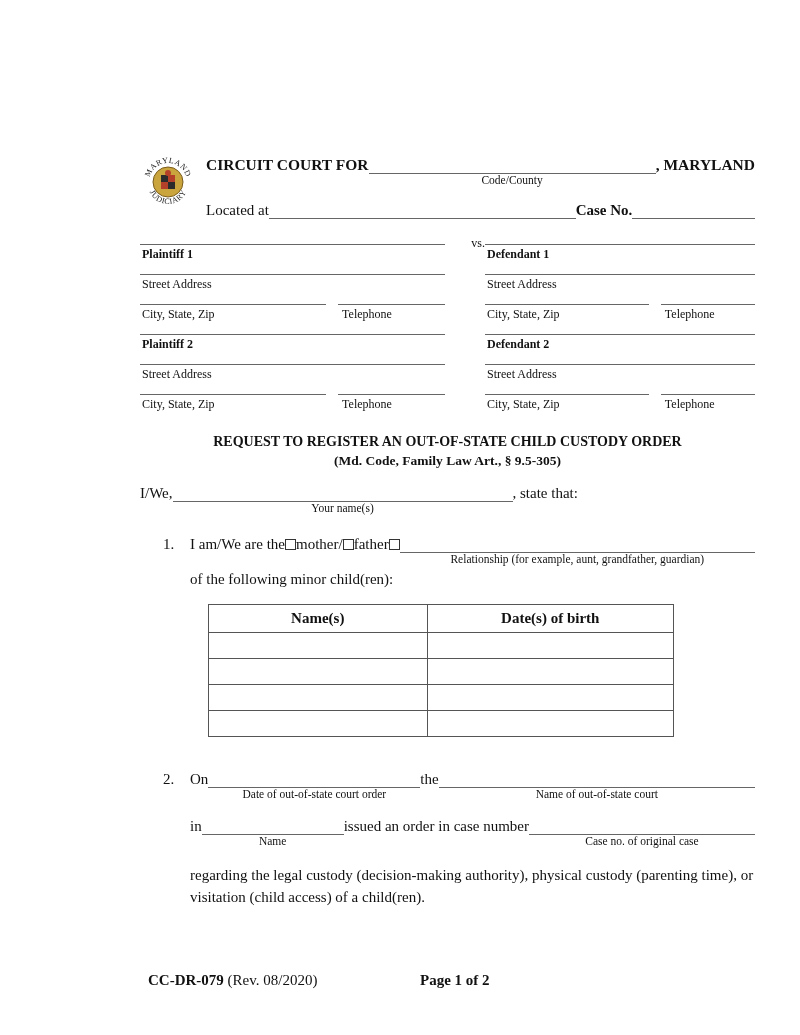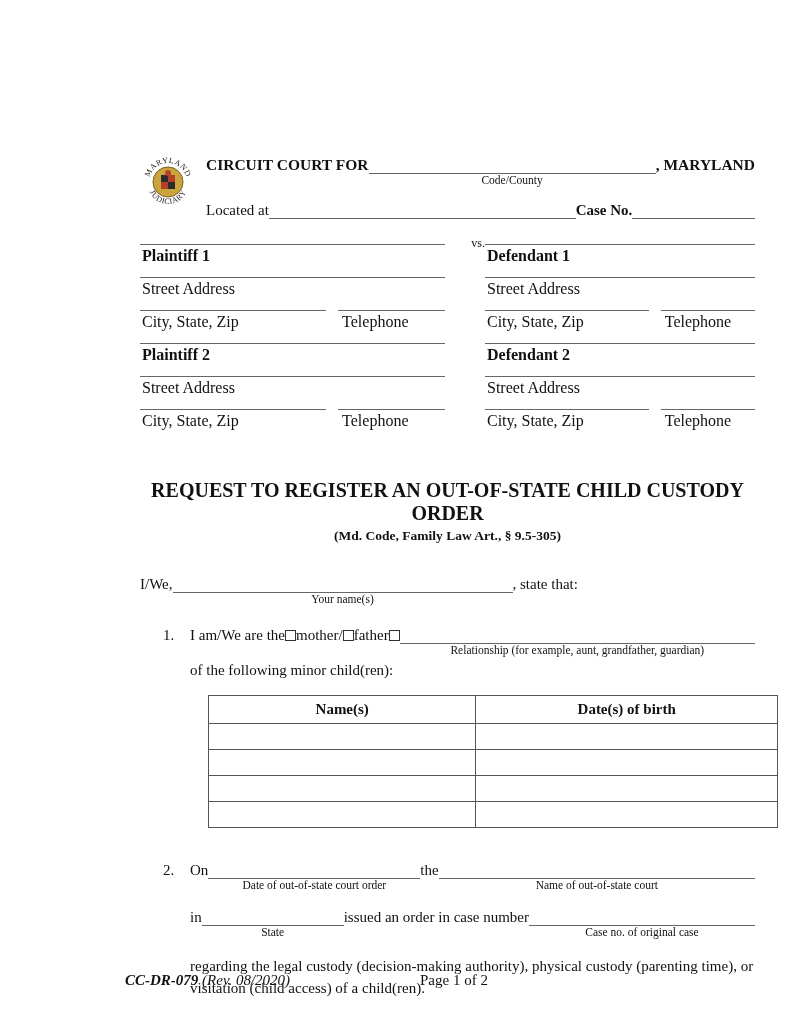--- a/index.html
+++ b/index.html
@@ -25,62 +25,62 @@
   .header { display:flex; gap:10px; }
   .header-right { flex:1; padding-top:10px; }
   .court-line { font-size:15.5px; margin-bottom:28px; }
   .court-line .fill { flex:1; }
   .located-line .fill-located { flex:2.5; }
   .located-line .fill-case { flex:1; }
 
   
   .parties { display:grid; grid-template-columns:305px 1fr 270px; margin-top:24px; }
   .vs { text-align:right; font-size:12px; margin-top:-8px; }
-  .party { font-size:16px; margin-bottom:12px; }
+  .party { font-size:12px; margin-bottom:12px; }
   .pline { height:0; border-bottom:1px solid #666; }
   .plabel { padding:2px 0 0 2px; margin-bottom:12px; white-space:nowrap; }
   .pduo { display:flex; gap:12px; }
   .pduo .cityc { flex:1.75; } .pduo .phonec { flex:1; }
   .pduo-labels { display:flex; gap:4px; }
   .pduo-labels .cityc { flex:1.75; padding:2px 0 0 2px; }
   .pduo-labels .phonec { flex:1; padding:2px 0 0 16px; }
 
   
-  .form-title { margin-top:37px; font-size:20px; }
+  .form-title { margin-top:10px; font-size:14px; }
   .form-statute { margin-top:3px; font-size:13.5px; }
   .note { margin-top:36px; line-height:1.45; }
 
   
-  .iwe-line { margin-top:32px; }
+  .iwe-line { margin-top:16px; }
   .iwe-line .fill-names { width:340px; }
 
   
   .item { display:flex; padding-left:23px; margin-top:34px; }
   .inum { width:27px; flex:0 0 27px; }
   .ibody { flex:1; min-width:0; }
   .cb { width:11px; height:11px; border:1px solid #333; display:inline-block; margin-bottom:3px; background:#fff; }
   .fill-grow { flex:1; }
   .children-intro { margin-top:18px; }
 
   
-  .children-table { border-collapse:collapse; width:570px; margin:16px 0 0 18px; }
+  .children-table { border-collapse:collapse; width:466px; margin:16px 0 0 18px; }
   .children-table th, .children-table td { border:1px solid #555; }
   .children-table th { font-size:15px; padding:5px 0; text-align:center; }
   .children-table th:first-child { width:47%; }
   .children-table td { height:26px; }
 
   
   .gap-b { margin-bottom:30px;align-items:flex-end; }
   .fill-date { width:212px; }
   .fill-state { width:142px; }
   .closing { margin-top:2px; line-height:1.45; }
 
   
-  .footer-id { position:absolute; left:125px; top:972px;font-style:italic; }
-  .footer-page { position:absolute; left:420px; top:972px; }
+  .footer-id { position:absolute; left:148px; top:972px; }
+  .footer-page { position:absolute; left:420px; top:972px;font-weight:bold; }
 </style>
 </head>
 <body>
 
 <div class="page">
   <div class="content">
 
     <div class="header">
       <svg width="56" height="74" viewBox="0 0 56 74" aria-hidden="true">
         <defs>
@@ -251,21 +251,21 @@
             <span class="hint">Date of out-of-state court order</span>
           </span>
           <span>the</span>
           <span class="fill fill-grow">
             <span class="hint">Name of out-of-state court</span>
           </span>
         </div>
         <div class="flexline gap-b">
           <span>in</span>
           <span class="fill fill-state">
-            <span class="hint">State</span>
+            <span class="hint">Name</span>
           </span>
           <span>issued an order in case number</span>
           <span class="fill fill-grow">
             <span class="hint">Case no. of original case</span>
           </span>
         </div>
         <p class="closing">regarding the legal custody (decision-making authority), physical custody (parenting time), or visitation (child access) of a child(ren).</p>
       </div>
     </div>
 

